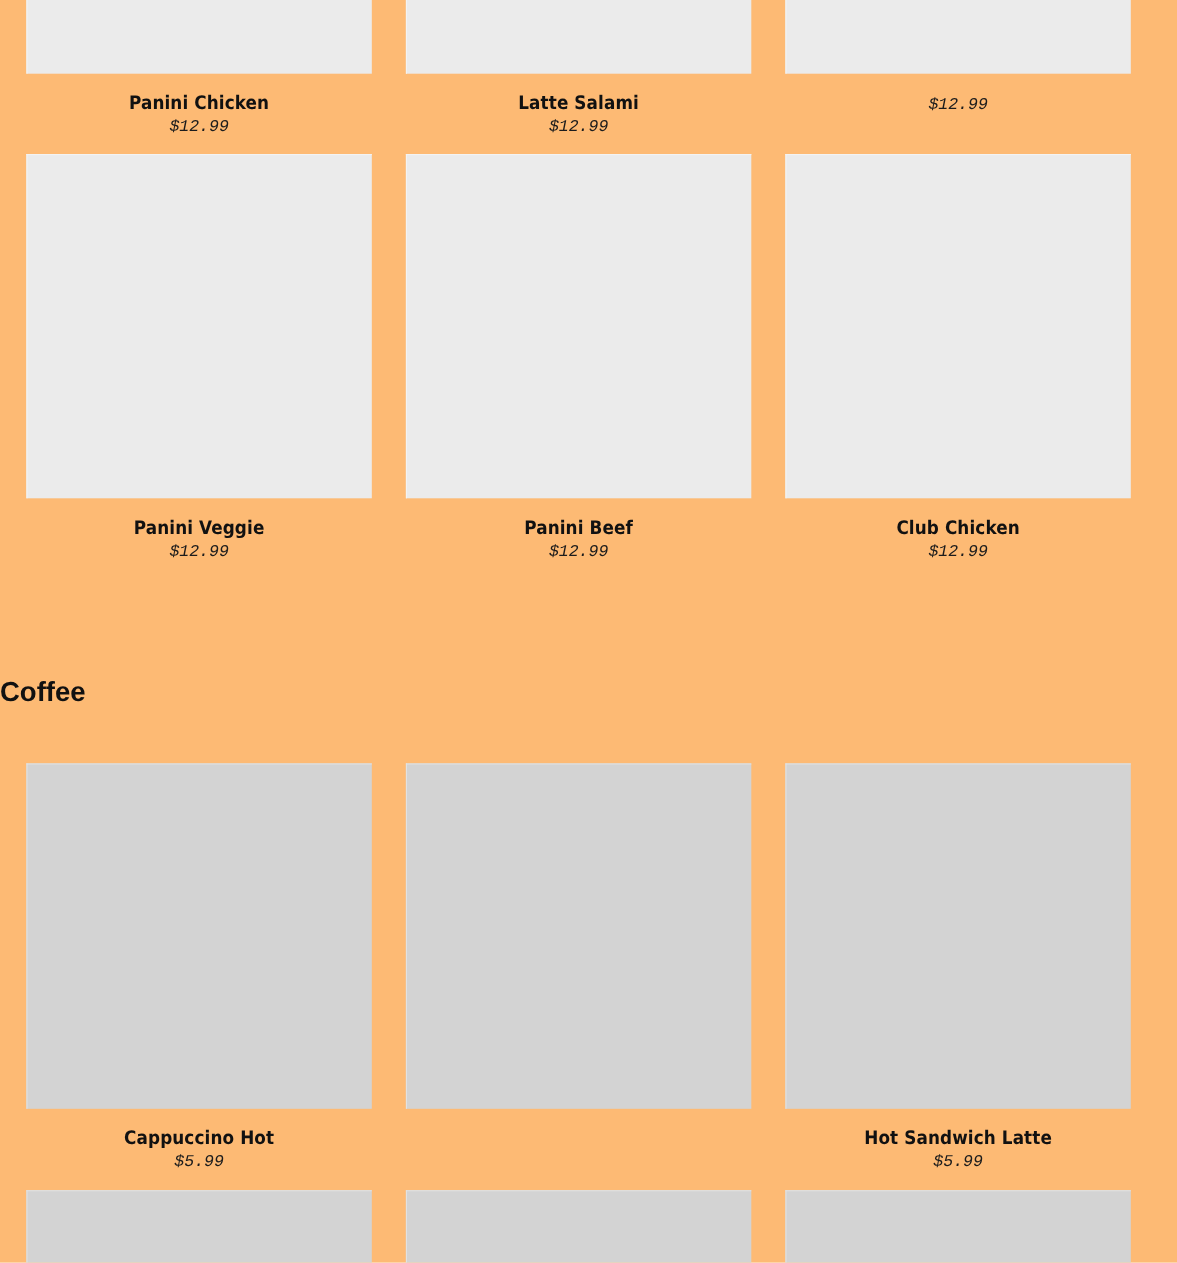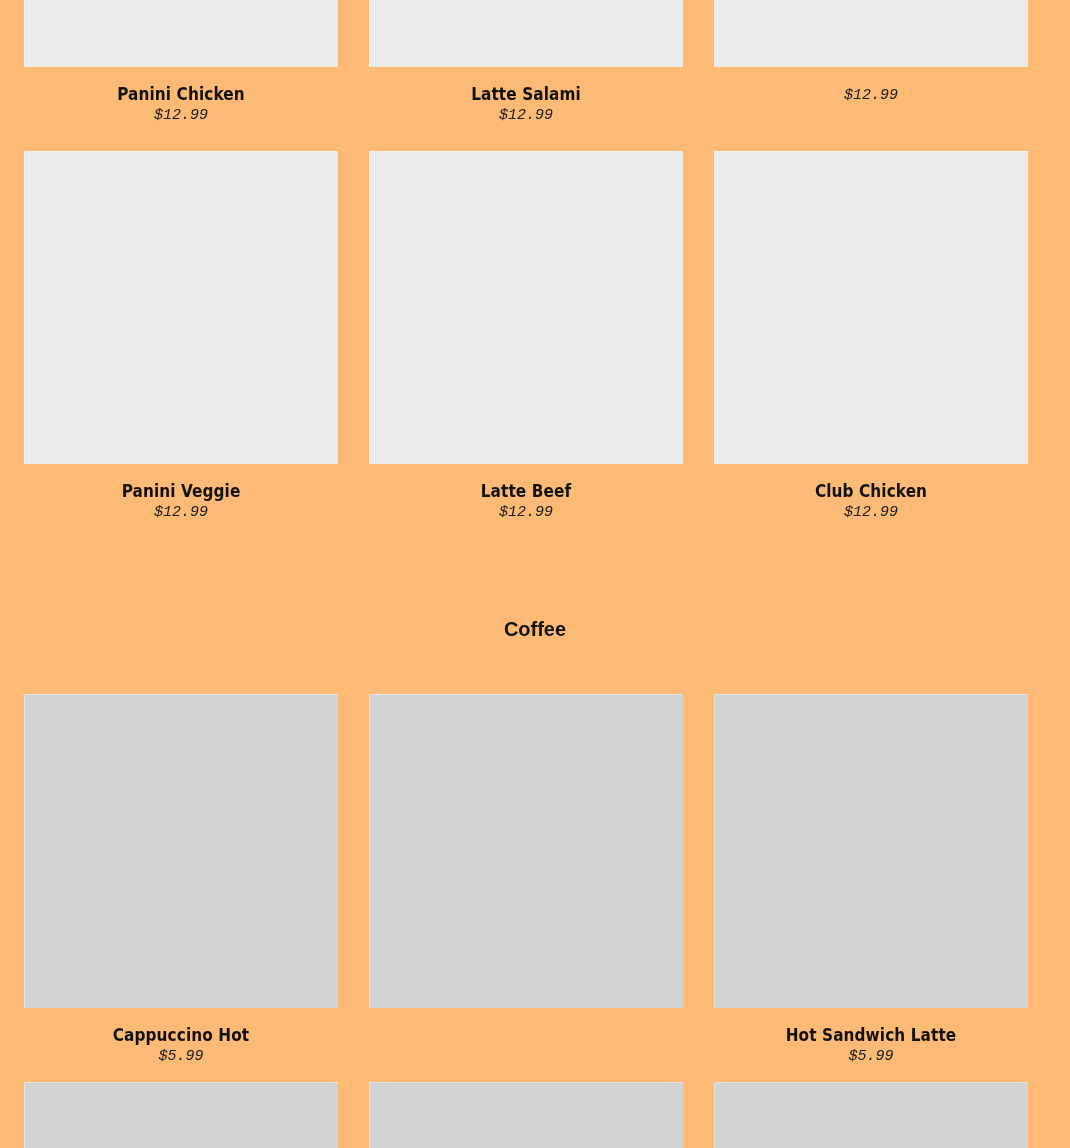--- a/index.html
+++ b/index.html
@@ -77,35 +77,34 @@
     font-size: 15px;
     line-height: 18px;
     color: #1c1c1c;
     margin-top: 3px;
     white-space: nowrap;
   }
 
   .section-heading {
     font-family: "Liberation Sans", "DejaVu Sans", sans-serif;
     font-weight: 700;
-    font-size: 20px;
+    font-size: 25px;
     line-height: 30px;
-    text-align: center;
     color: #111111;
     width: 1070px;
   }
 
   
 
   
   #panini-row-1 { top: -178px; }
   #panini-row-1 .thumb { height: 245px; }
 
   
-  #panini-row-2 { top: 151px; }
+  #panini-row-2 { top: 140px; }
   #panini-row-2 .thumb { height: 313px; }
 
   
   #coffee-heading-wrap { top: 614px; }
 
   
   #coffee-row-1 { top: 694px; }
   #coffee-row-1 .thumb { height: 314px; }
 
   
@@ -153,21 +152,21 @@
         <div class="thumb"></div>
         <div class="meta">
           <div class="item-name">Panini Veggie</div>
           <div class="item-price">$12.99</div>
         </div>
       </div>
 
       <div class="card">
         <div class="thumb"></div>
         <div class="meta">
-          <div class="item-name">Latte Beef</div>
+          <div class="item-name">Panini Beef</div>
           <div class="item-price">$12.99</div>
         </div>
       </div>
 
       <div class="card">
         <div class="thumb"></div>
         <div class="meta">
           <div class="item-name">Club Chicken</div>
           <div class="item-price">$12.99</div>
         </div>

